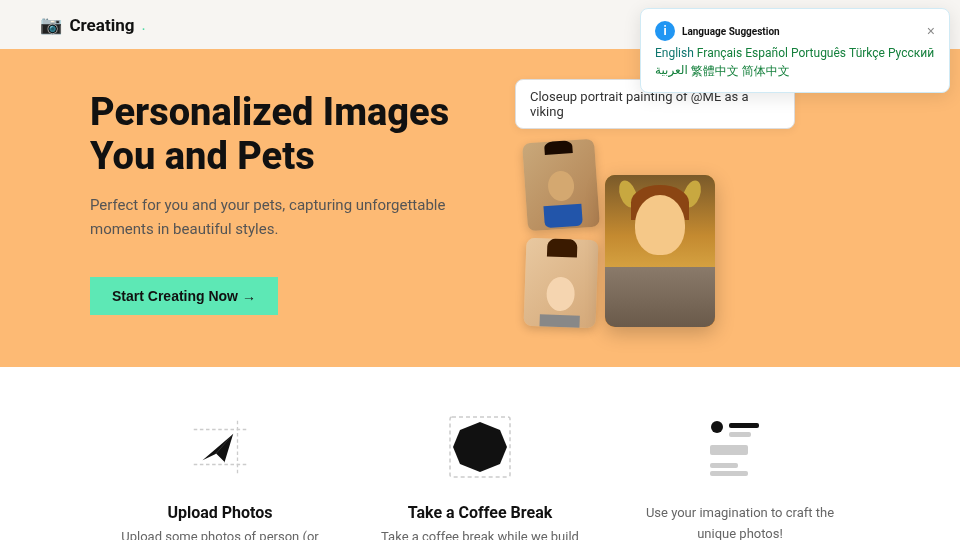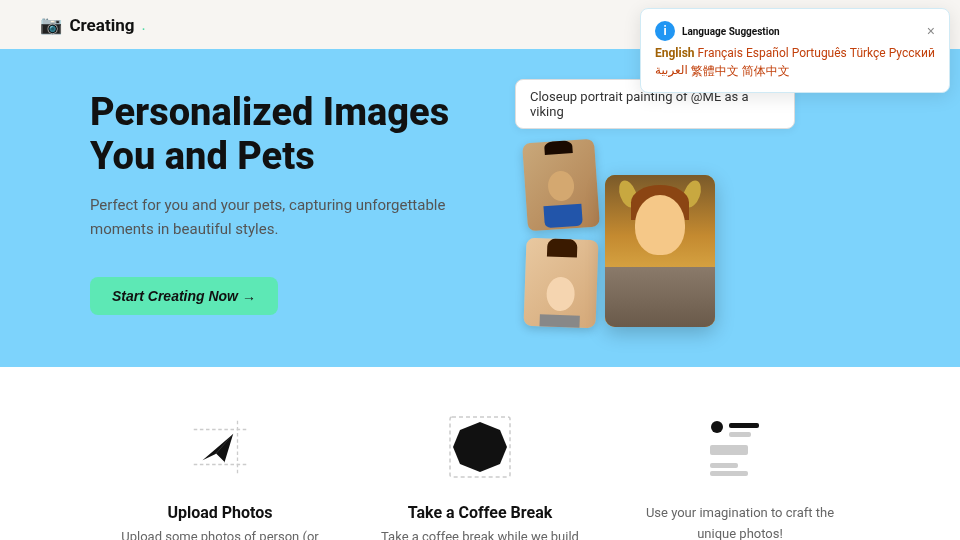--- a/index.html
+++ b/index.html
@@ -93,35 +93,35 @@
       margin-bottom: 8px;
       line-height: 1.5;
     }
     .lang-options {
       display: flex;
       flex-wrap: wrap;
       gap: 3px;
       font-size: 12px;
     }
     .lang-option {
-      color: #c2410c;
+      color: #15803d;
       cursor: pointer;
       white-space: nowrap;
     }
     .lang-option.active {
-      color: #a16207;
-      font-weight: 700;
+      color: #0f766e;
+      font-weight: 400;
     }
 
     
     .hero {
       display: flex;
       align-items: center;
       padding: 30px 60px 40px 90px;
-      background: #7dd3fc;
+      background: #fdba74;
       gap: 40px;
       min-height: 260px;
     }
     .hero-left {
       flex: 1;
       max-width: 420px;
     }
     .hero-title {
       font-size: 38px;
       font-weight: 800;
@@ -137,25 +137,24 @@
     }
     .cta-button {
       display: inline-flex;
       align-items: center;
       gap: 8px;
       background: #5de8b5;
       color: #111;
       font-size: 14px;
       font-weight: 600;
       padding: 11px 22px;
-      border-radius: 8px;
+      border-radius: 0;
       border: none;
       cursor: pointer;
       text-decoration: none;
-      font-style: italic;
     }
 
     
     .hero-right {
       flex: 1;
       position: relative;
       display: flex;
       flex-direction: column;
       align-items: flex-start;
       gap: 12px;

